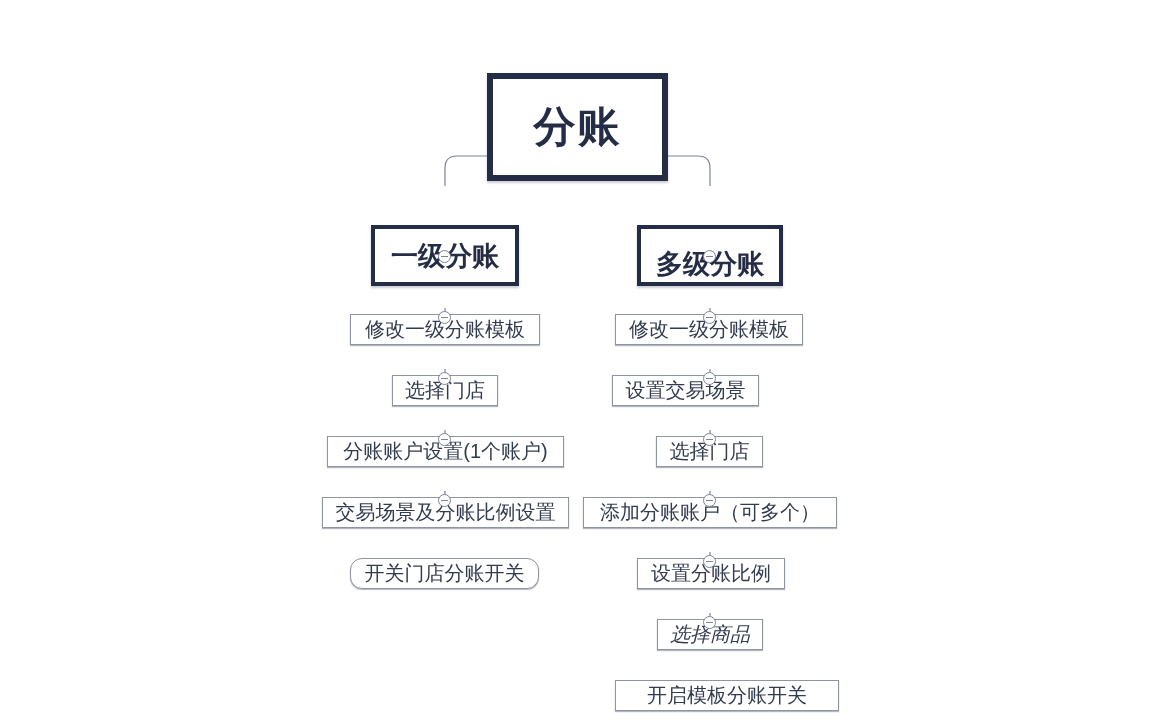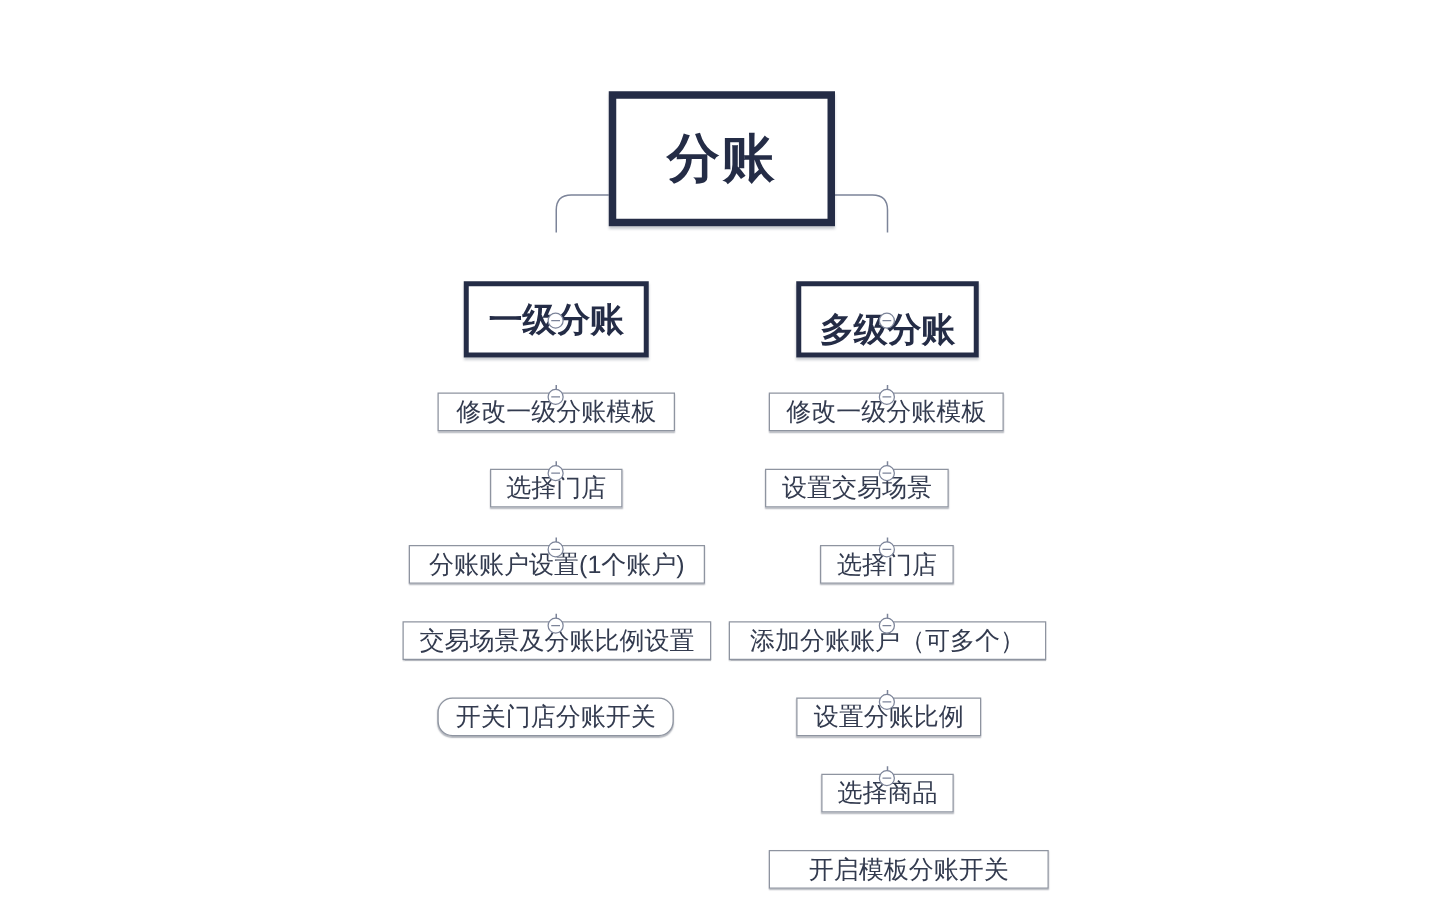--- a/index.html
+++ b/index.html
@@ -138,21 +138,21 @@
   </div>
   <div class="node node-step" style="left:656px; top:399px; width:107px;">
     <span>选择门店</span>
   </div>
   <div class="node node-step" style="left:583px; top:460px; width:254px;">
     <span>添加分账账户（可多个）</span>
   </div>
   <div class="node node-step" style="left:637px; top:521px; width:148px;">
     <span>设置分账比例</span>
   </div>
-  <div class="node node-step" style="left:657px; top:582px; width:106px;">
+  <div class="node node-step" style="left:657px; top:582px; width:106px;font-style:italic;">
     <span>选择商品</span>
   </div>
   <div class="node node-step" style="left:615px; top:643px; width:224px;">
     <span>开启模板分账开关</span>
   </div>
 
   <div class="collapse" style="left:438px; top:250px;">
       <div class="minus"></div>
     </div>
   <div class="collapse" style="left:438px; top:311px;">

